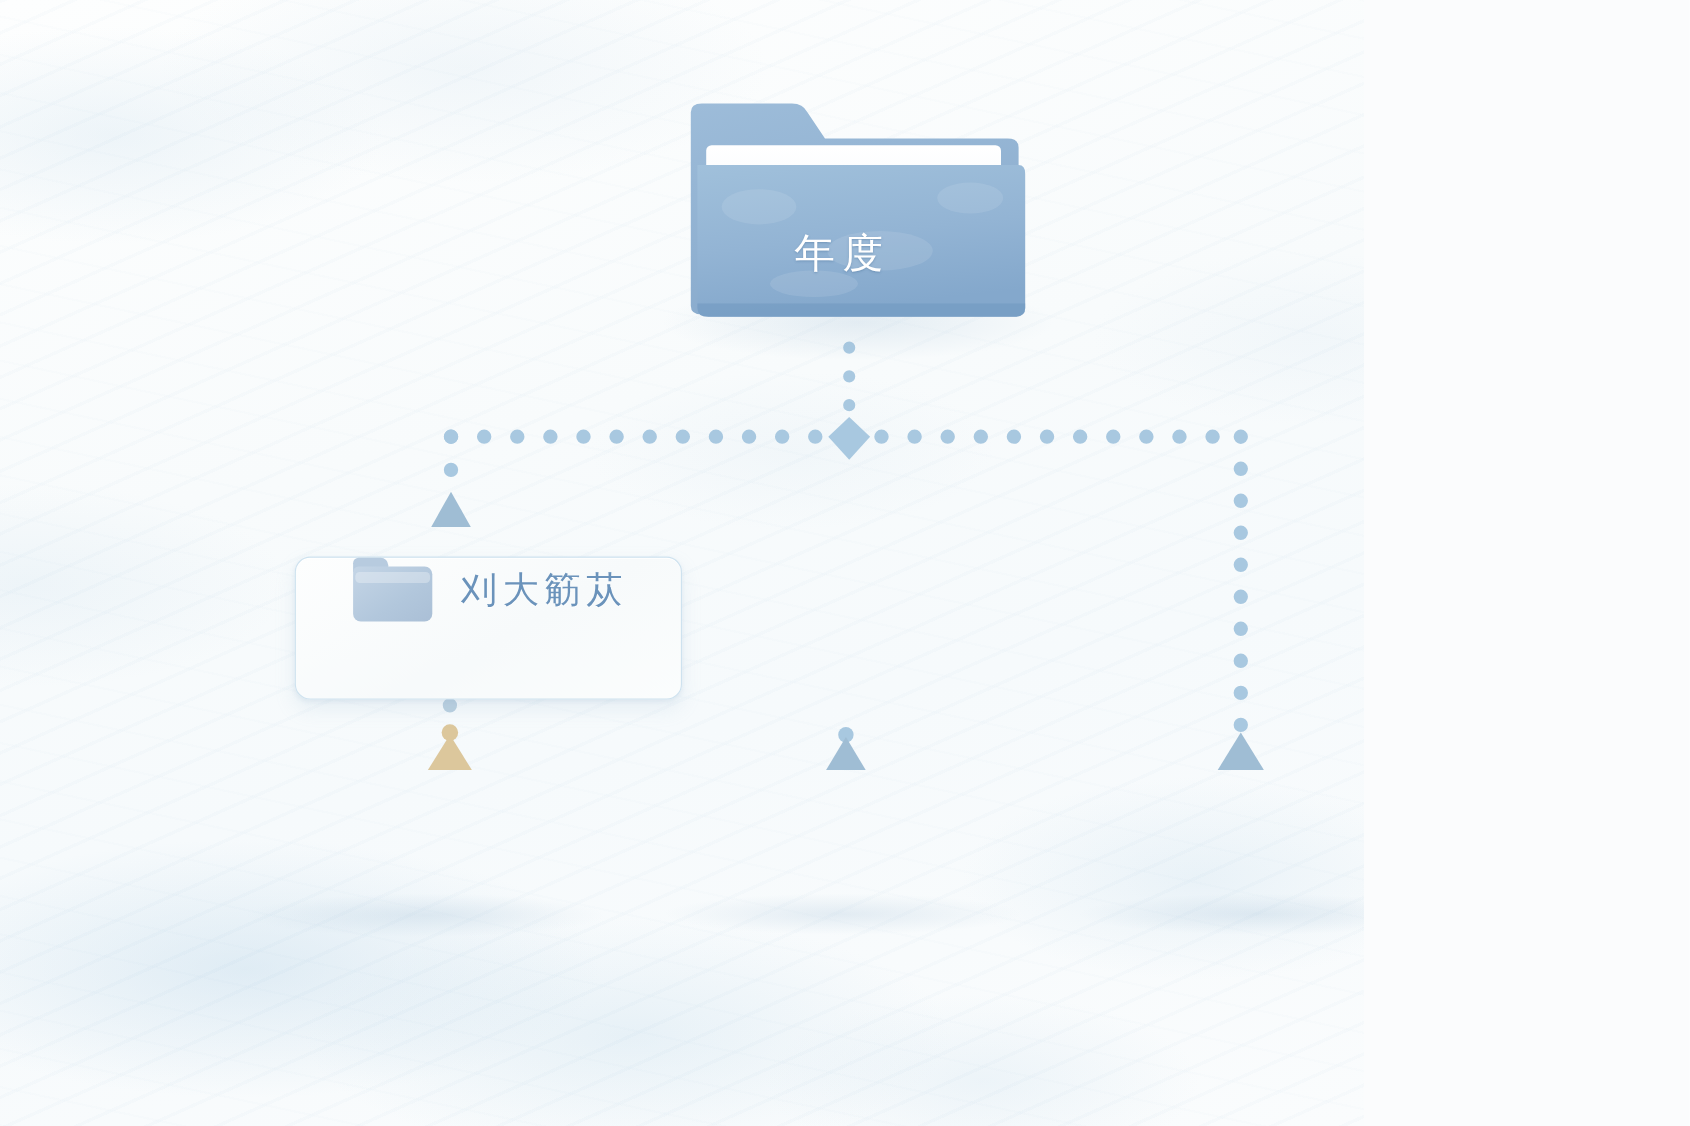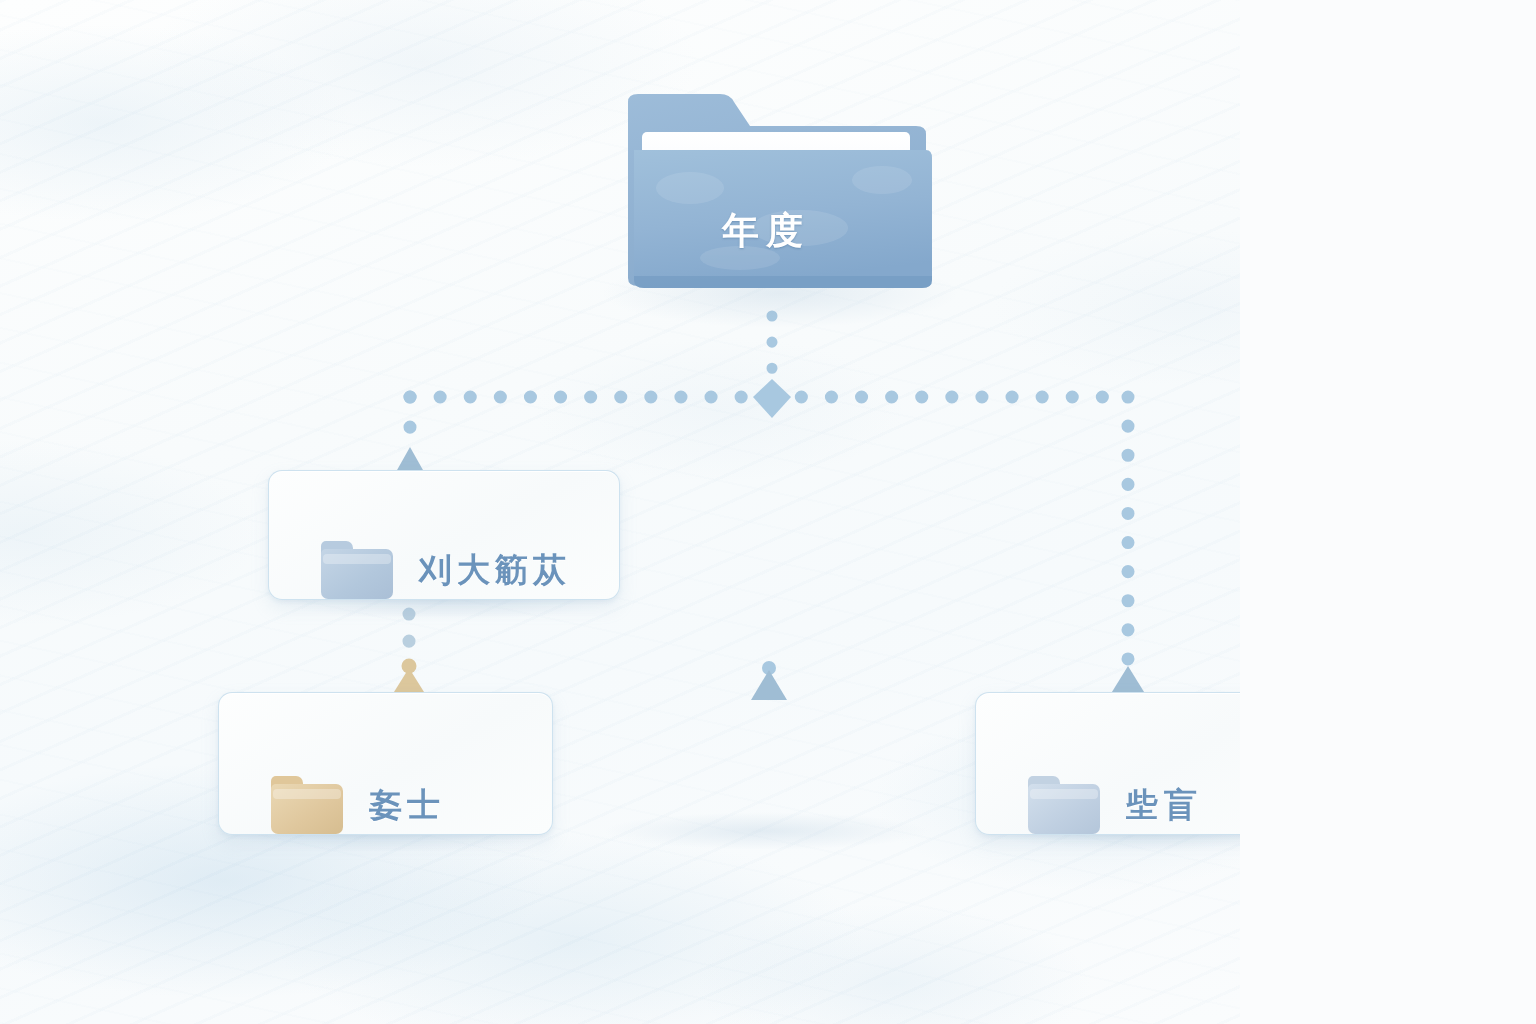--- a/index.html
+++ b/index.html
@@ -24,21 +24,20 @@
       radial-gradient(ellipse 520px 190px at 18% 86%, rgba(168,202,226,0.30), rgba(168,202,226,0) 62%),
       radial-gradient(ellipse 460px 170px at 46% 92%, rgba(176,208,228,0.24), rgba(176,208,228,0) 64%),
       radial-gradient(ellipse 380px 150px at 8% 12%, rgba(186,213,231,0.22), rgba(186,213,231,0) 66%),
       radial-gradient(ellipse 420px 160px at 34% 6%, rgba(198,219,234,0.20), rgba(198,219,234,0) 66%),
       radial-gradient(ellipse 330px 140px at 88% 78%, rgba(180,210,230,0.22), rgba(180,210,230,0) 66%),
       radial-gradient(ellipse 300px 120px at 72% 96%, rgba(186,213,231,0.20), rgba(186,213,231,0) 66%),
       radial-gradient(ellipse 360px 140px at 2% 52%, rgba(190,215,232,0.18), rgba(190,215,232,0) 66%),
       radial-gradient(ellipse 280px 110px at 58% 40%, rgba(206,224,236,0.16), rgba(206,224,236,0) 66%),
       radial-gradient(ellipse 300px 120px at 96% 30%, rgba(200,220,235,0.14), rgba(200,220,235,0) 66%),
       linear-gradient(168deg, #fdfefe 0%, #f8fbfc 38%, #f6fafc 62%, #fafcfd 100%);
-    font-weight: bold;
   }
 
   
   #stage::before {
     content: "";
     position: absolute;
     inset: 0;
     pointer-events: none;
     background:
       repeating-linear-gradient(156deg,
@@ -87,22 +86,23 @@
   .node-card {
     position: absolute;
     border-radius: 14px;
     background: linear-gradient(150deg, #fdfefe 0%, #f7fafb 55%, #fbfdfd 100%);
     border: 1.5px solid rgba(203,224,238,0.95);
     box-shadow:
       0 2px 4px rgba(140,175,205,0.14),
       0 8px 18px rgba(150,182,208,0.16),
       inset 0 1px 0 rgba(255,255,255,0.9);
     display: flex;
-    align-items: flex-end;
+    align-items: flex-start;
     box-sizing: border-box;
+    margin-top: 36px;
   }
   .node-inner {
     display: flex;
     align-items: center;
     gap: 26px;
     padding-left: 52px;
   }
   .node-label {
     font-size: 33px;
     letter-spacing: 5px;
@@ -242,40 +242,20 @@
         <div class="tab" style="background:#b7cbdf;"></div>
         <div class="body" style="background:linear-gradient(145deg,#c4d5e6 0%,#b2c7dc 60%,#aabfd6 100%);"></div>
         <div class="lip"></div>
       </div>
       <div class="node-label">刈大䈥苁</div>
     </div>
   </div>
 
   <div class="card-shadow" style="left:222px; top:812px; width:330px; height:40px;"></div>
 
-  <div class="node-card" style="left:218px; top:692px; width:335px; height:143px;">
-    <div class="node-inner">
-      <div class="folder-ico">
-        <div class="tab" style="background:#e0c79a;"></div>
-        <div class="body" style="background:linear-gradient(145deg,#ead8b4 0%,#dfc79d 60%,#d6bd90 100%);"></div>
-        <div class="lip"></div>
-      </div>
-      <div class="node-label">㚣士</div>
-    </div>
-  </div>
 
   <div class="card-shadow" style="left:602px; top:812px; width:328px; height:38px;"></div>
 
 
   <div class="card-shadow" style="left:979px; top:812px; width:330px; height:38px;"></div>
 
-  <div class="node-card" style="left:975px; top:692px; width:335px; height:143px;">
-    <div class="node-inner">
-      <div class="folder-ico">
-        <div class="tab" style="background:#c2d2e2;"></div>
-        <div class="body" style="background:linear-gradient(145deg,#d2dfec 0%,#bfcfe1 60%,#b4c6da 100%);"></div>
-        <div class="lip"></div>
-      </div>
-      <div class="node-label">㘹盲</div>
-    </div>
-  </div>
 
 </div>
 
 </body></html>

